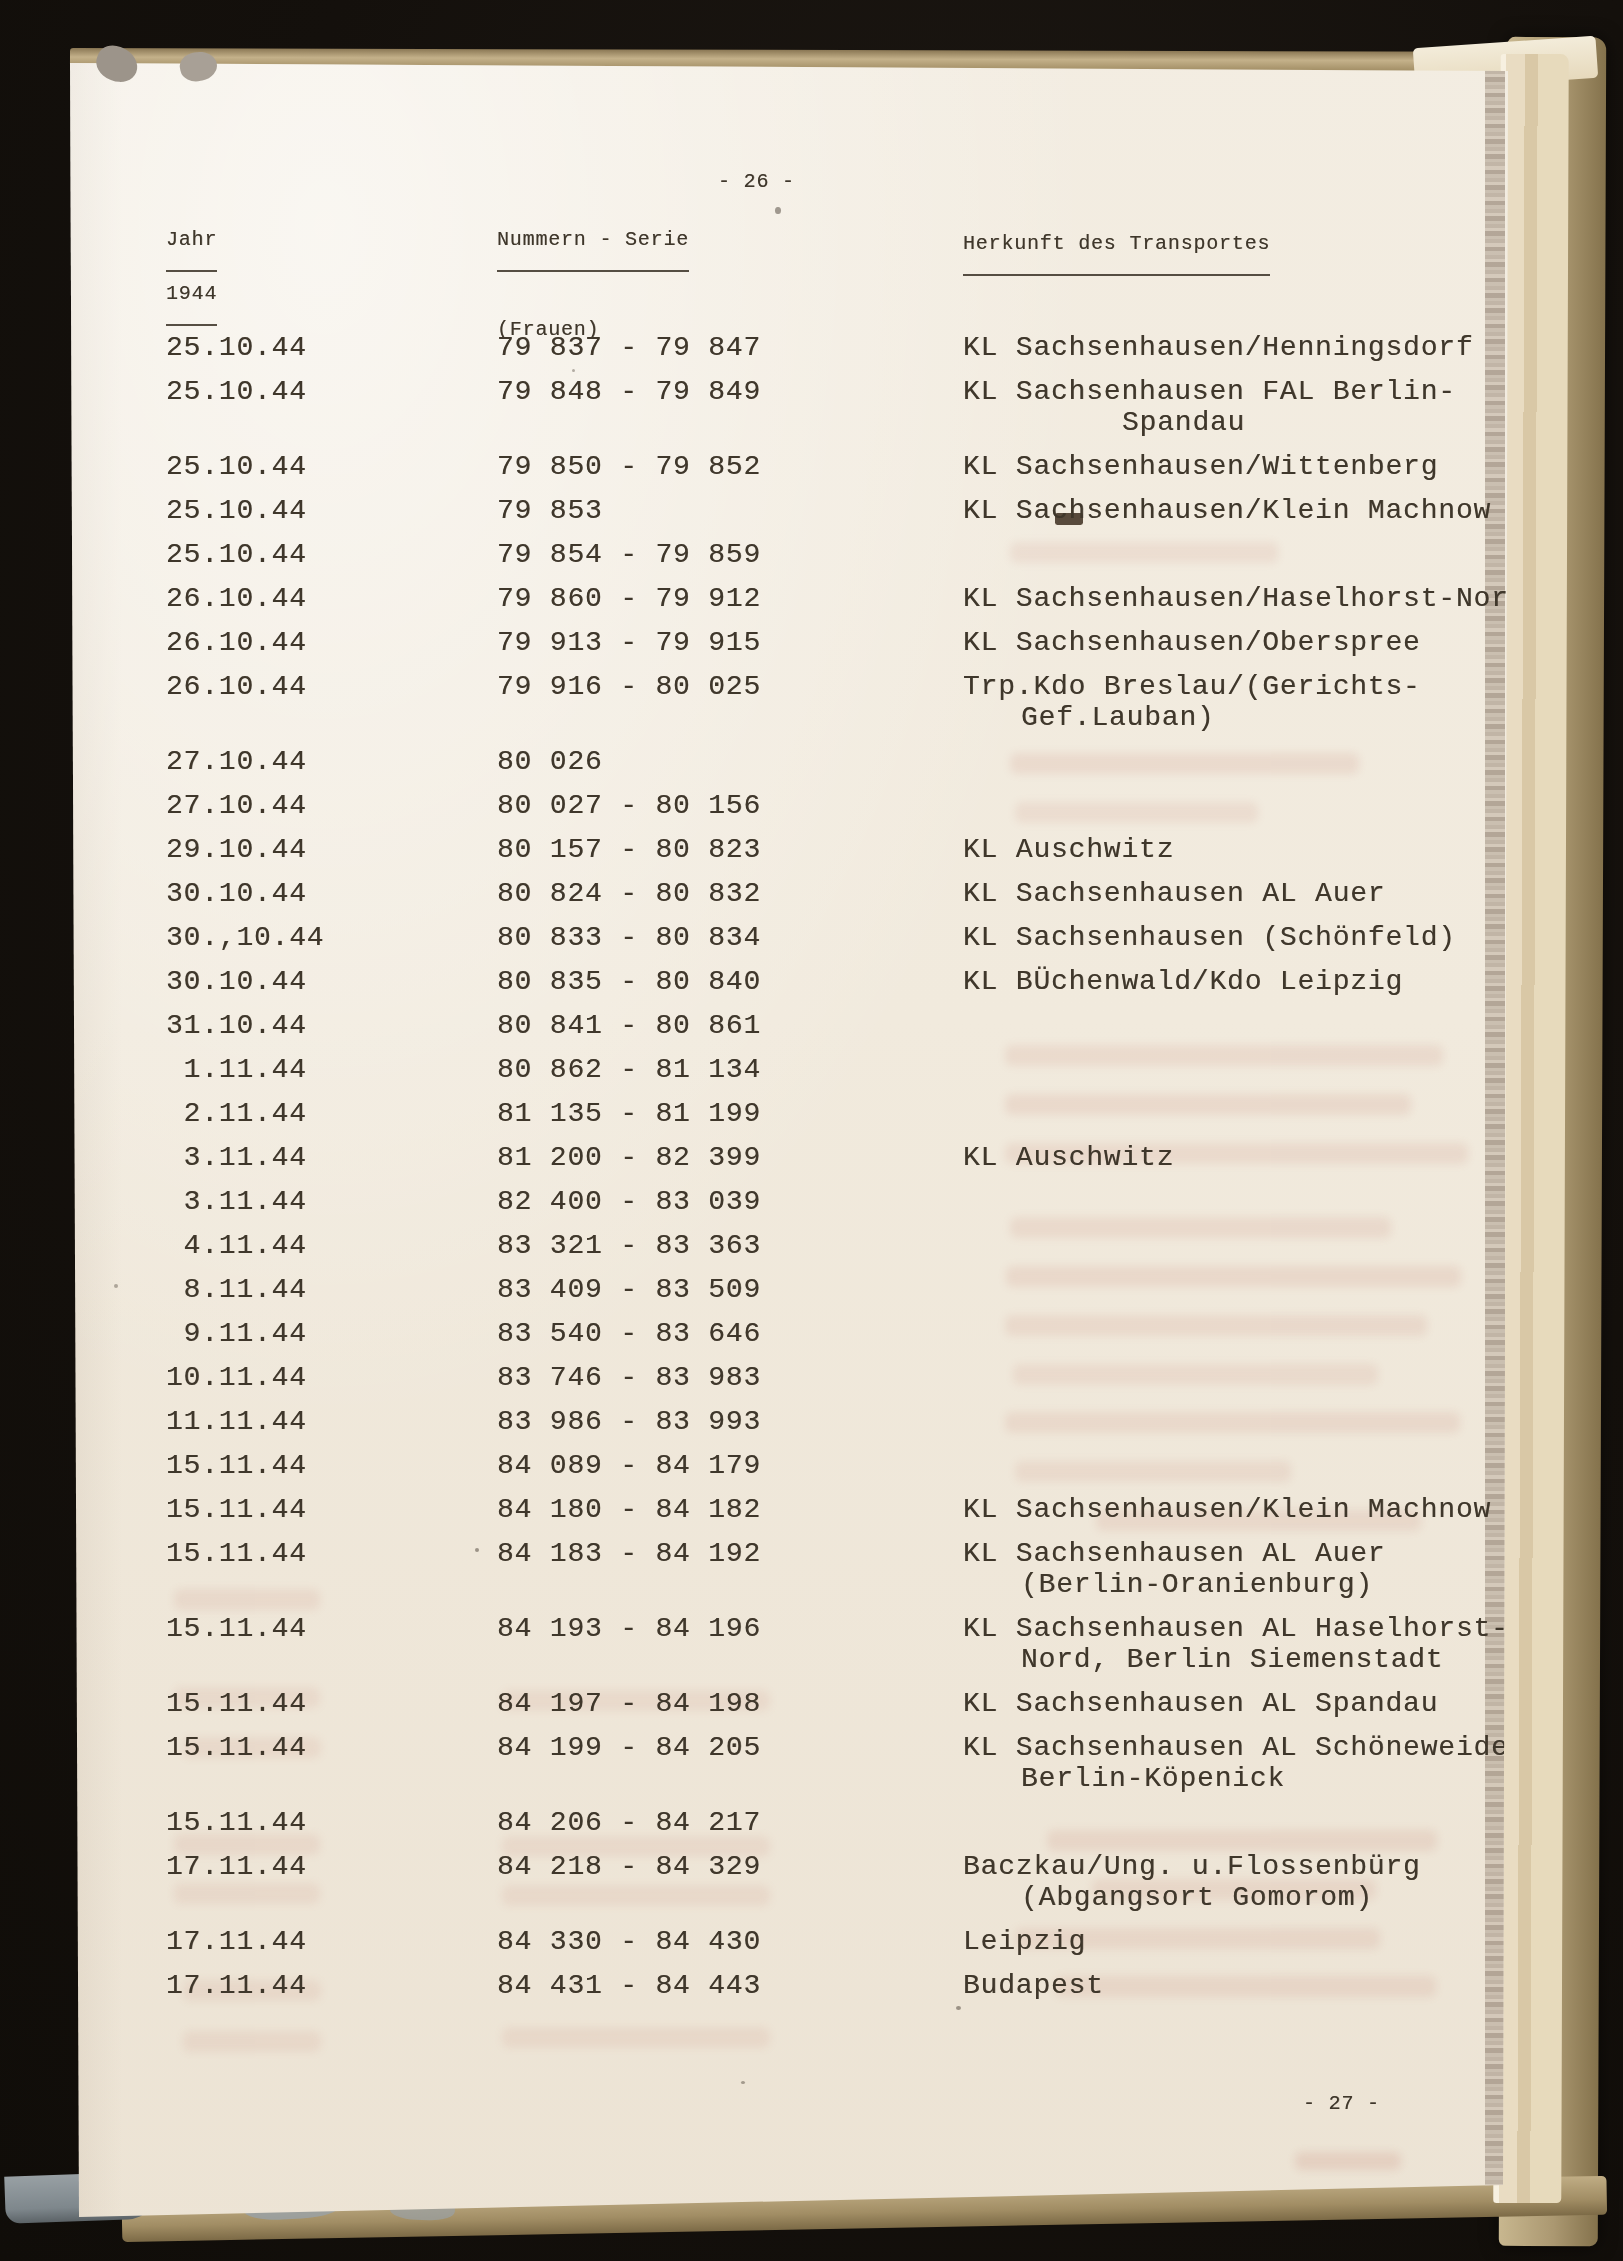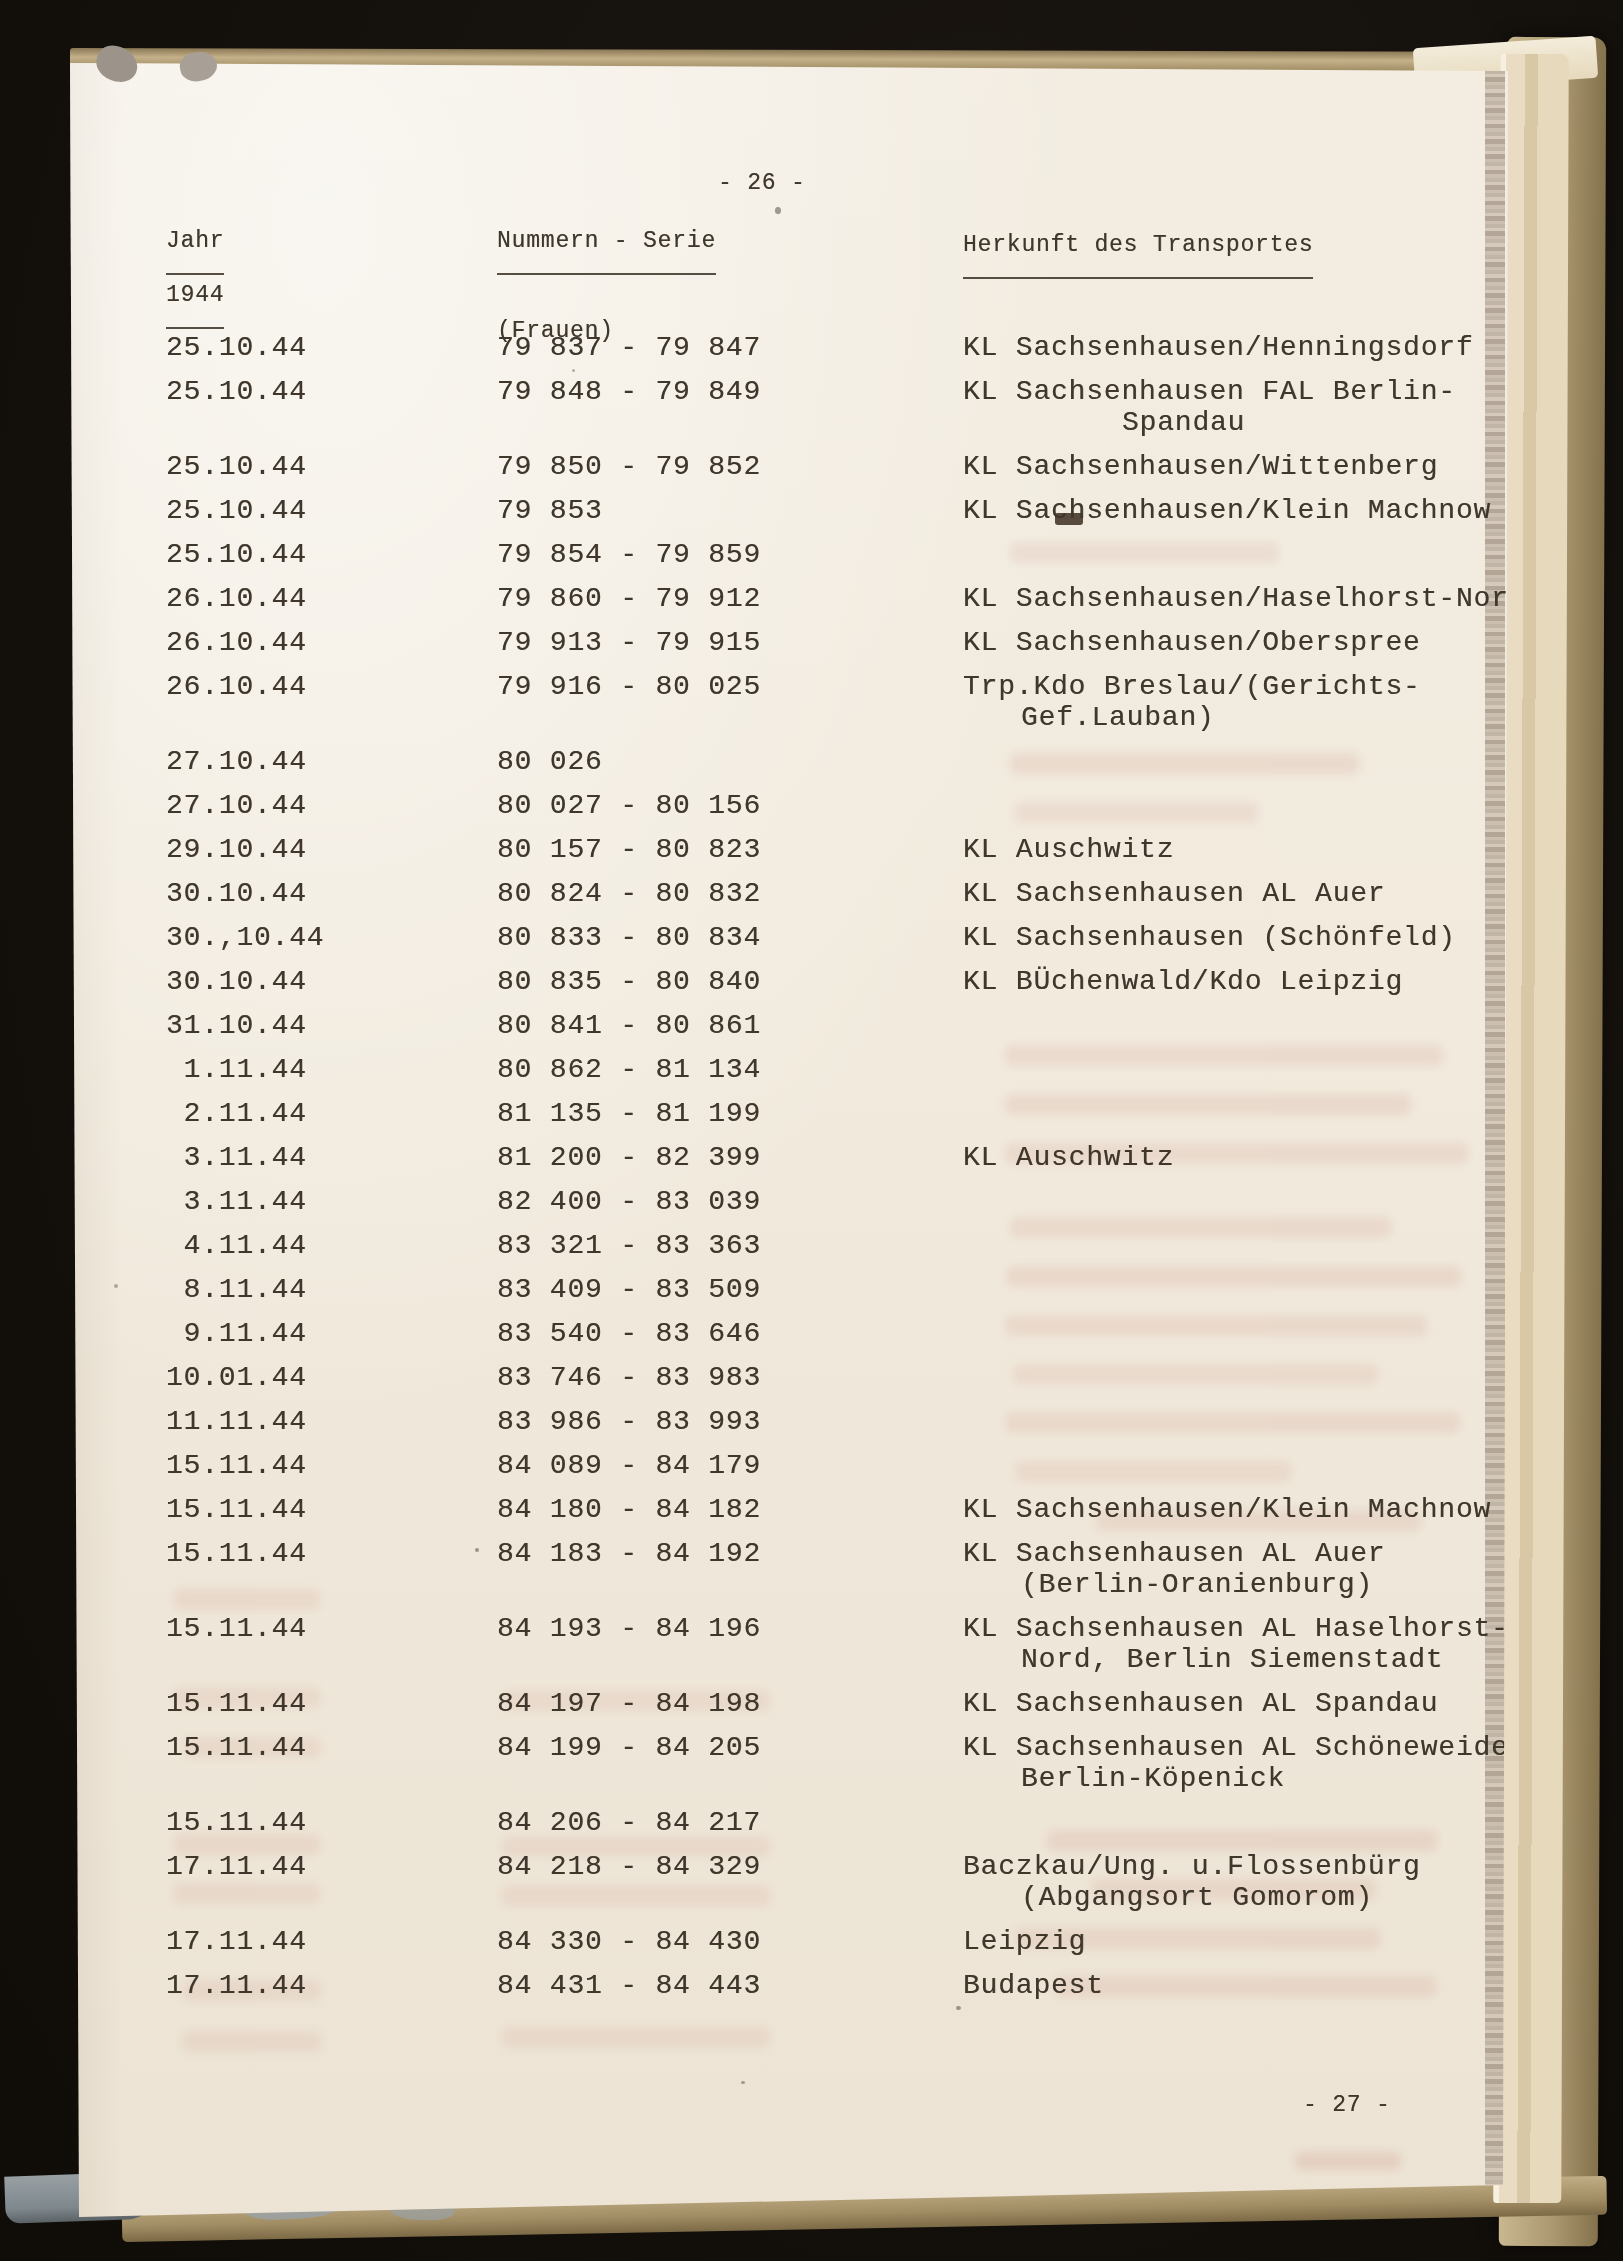--- a/index.html
+++ b/index.html
@@ -42,21 +42,21 @@
       linear-gradient(180deg, rgba(110,90,70,.14) 0px, rgba(110,90,70,0) 28px),
       linear-gradient(180deg,#f3ede2 0%,#f1eadd 45%,#ece3d4 100%);}
   .deckle{position:absolute;left:1485px;top:70px;width:19.5px;height:2118px;opacity:.85;
     background:repeating-linear-gradient(180deg,#b9ac9d 0 4px,#cfc3b4 4px 7.3px,#a89a8b 7.3px 12px,#c4b8a9 12px 15.4px);
     filter:blur(0.3px);}
   
   .bleed{position:absolute;height:21px;background:#bd6e5e;filter:blur(4px);border-radius:6.5px;}
   .speck{position:absolute;background:#4a4036;border-radius:50%;}
   .scribble{position:absolute;background:#584a3c;border-radius:2.4px;filter:blur(0.5px);}
   
-  .tw{position:absolute;color:#3f372b;font-size:23px;line-height:1;letter-spacing:0.8px;
+  .tw{position:absolute;color:#3f372b;font-size:20px;line-height:1;letter-spacing:0.8px;
     white-space:pre;text-shadow:0.3px 0.4px 0.6px rgba(63,55,43,.55);}
   .underlined{border-bottom:2.4px solid rgba(63,55,43,.88);padding-bottom:20px;}
   .rows{position:absolute;left:0;top:334px;width:1623px;}
   .row{position:relative;}
   .row.single{height:44px;}
   .row.double{height:75px;}
   .cell{position:absolute;top:0;color:#3f372b;font-size:28px;line-height:1;letter-spacing:0.8px;
     white-space:pre;text-shadow:0.3px 0.4px 0.6px rgba(63,55,43,.55);}
   .c-date{left:166px;}
   .c-num{left:497px;}
@@ -226,21 +226,21 @@
         </div>
         <div class="row single">
           <span class="cell c-date"> 8.11.44</span>
           <span class="cell c-num">83 409 - 83 509</span>
         </div>
         <div class="row single">
           <span class="cell c-date"> 9.11.44</span>
           <span class="cell c-num">83 540 - 83 646</span>
         </div>
         <div class="row single">
-          <span class="cell c-date">10.01.44</span>
+          <span class="cell c-date">10.11.44</span>
           <span class="cell c-num">83 746 - 83 983</span>
         </div>
         <div class="row single">
           <span class="cell c-date">11.11.44</span>
           <span class="cell c-num">83 986 - 83 993</span>
         </div>
         <div class="row single">
           <span class="cell c-date">15.11.44</span>
           <span class="cell c-num">84 089 - 84 179</span>
         </div>

